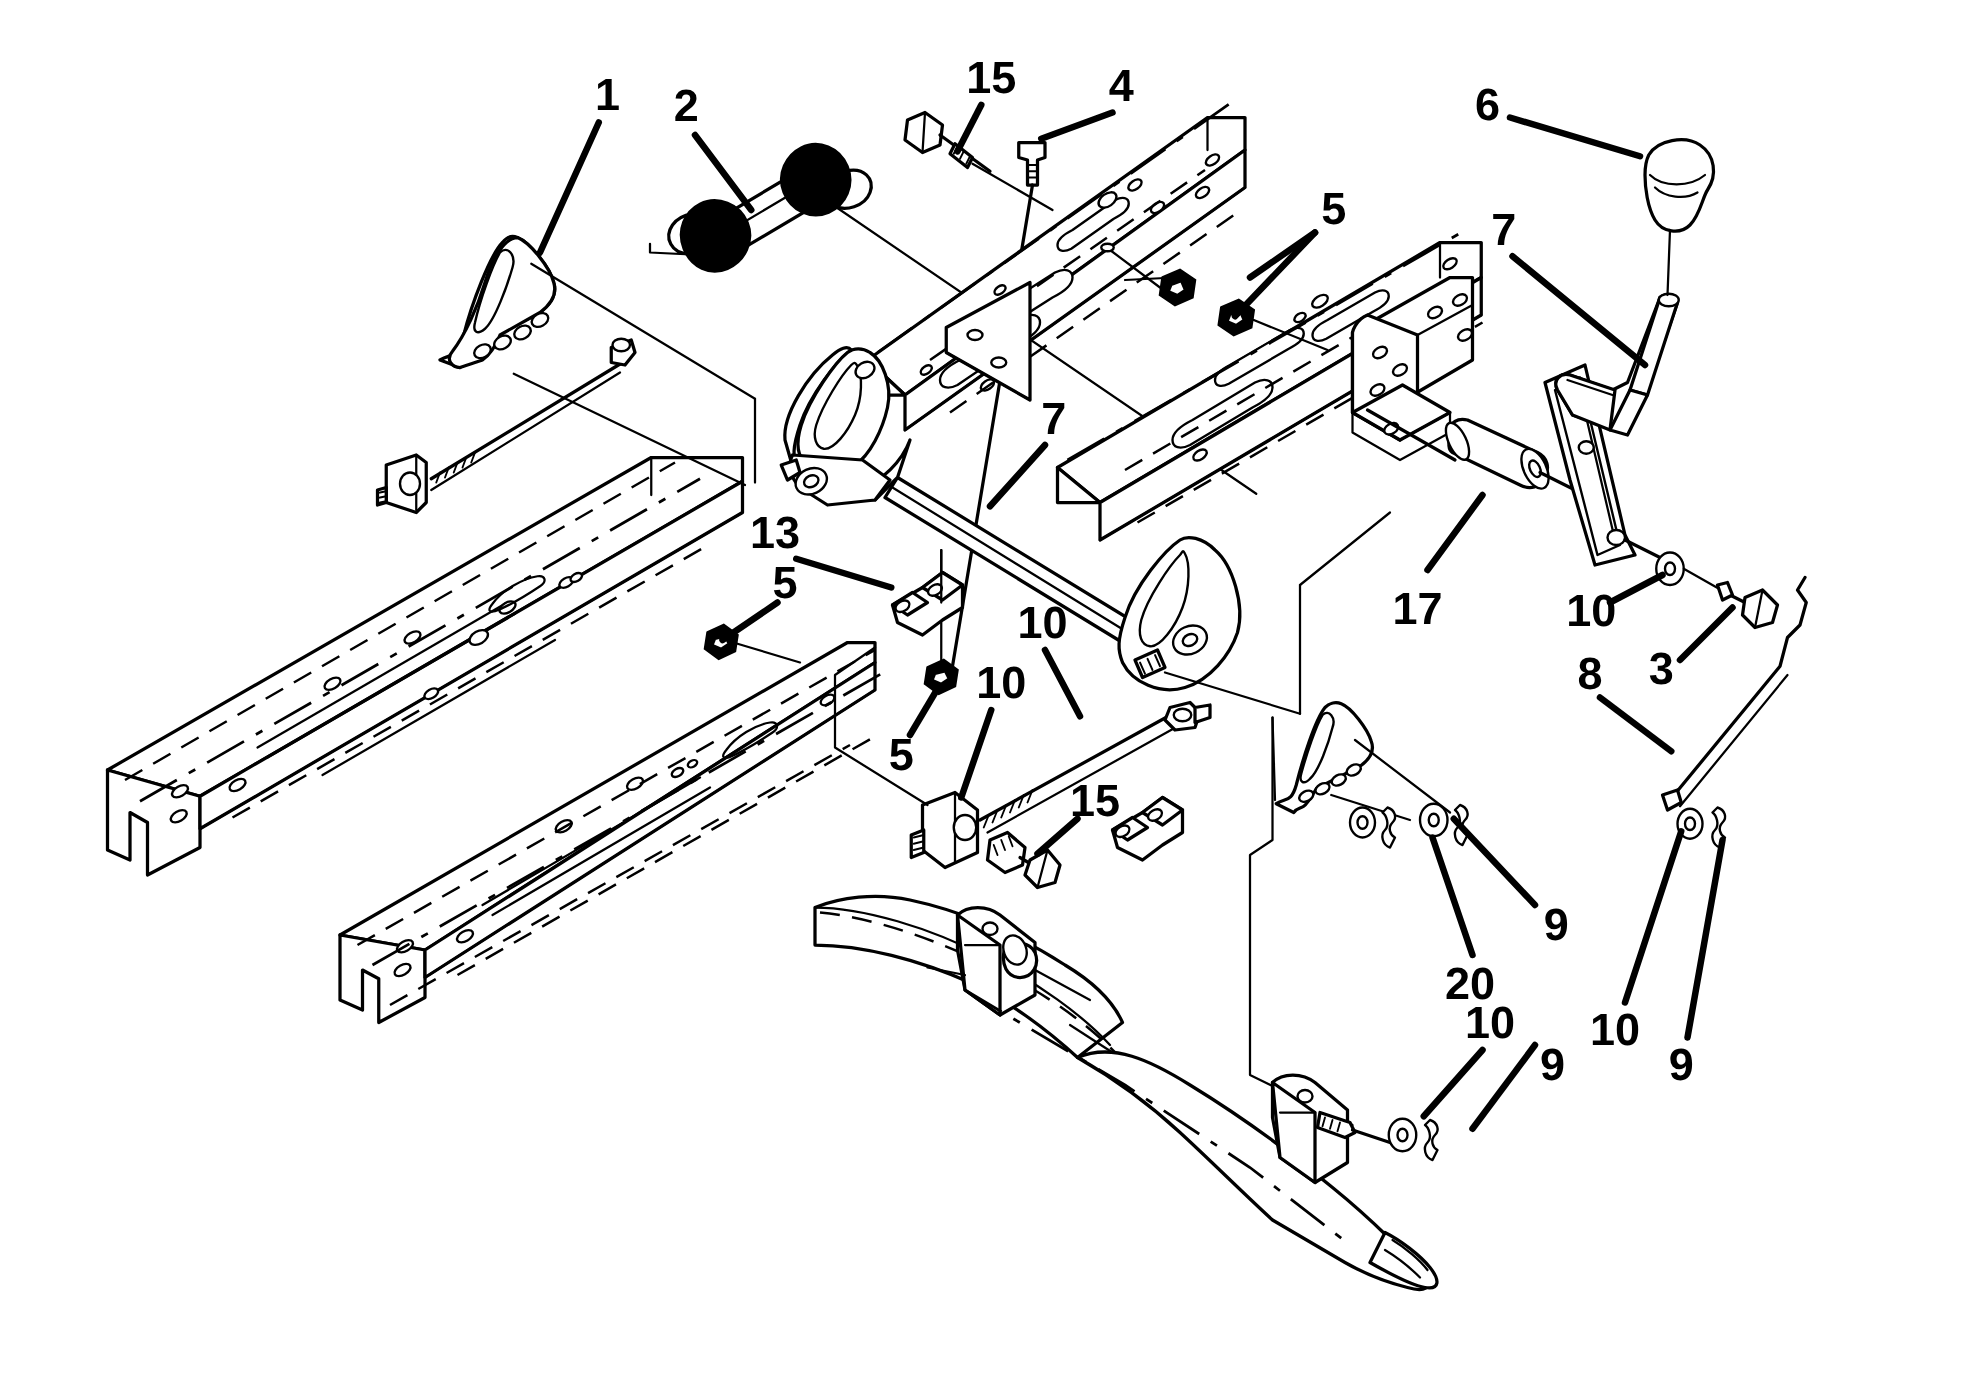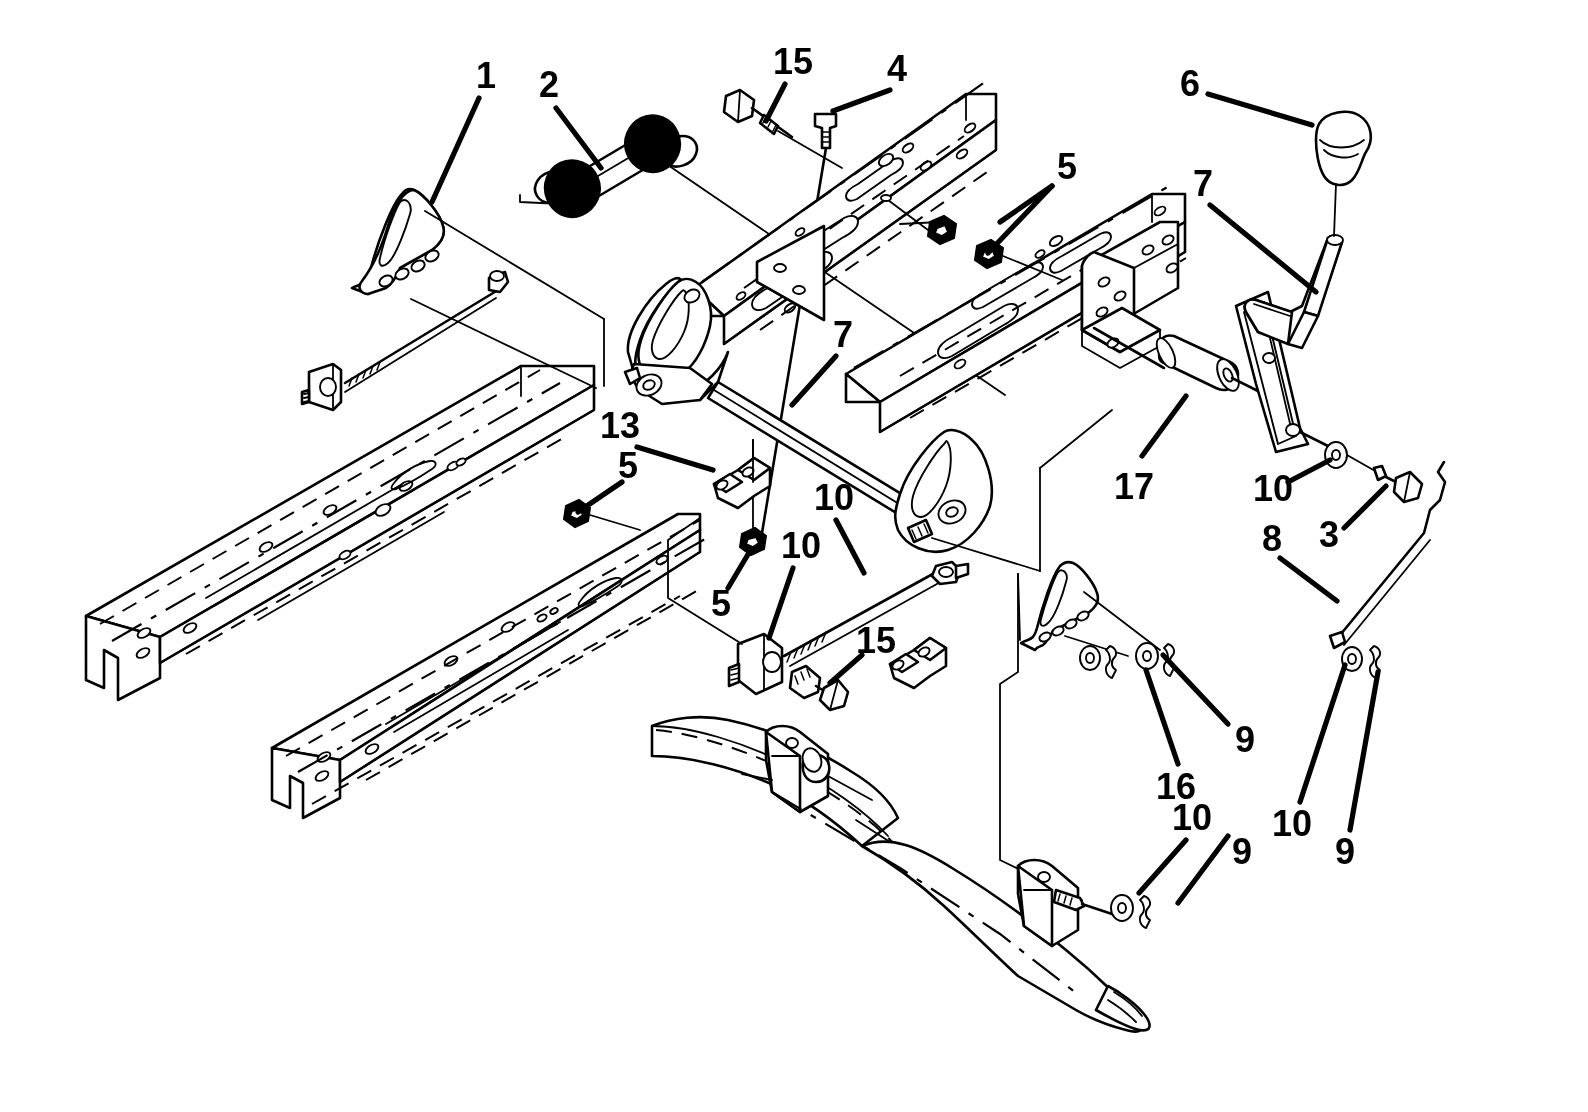--- a/index.html
+++ b/index.html
@@ -531,19 +531,19 @@
   <span class="callout-label" style="left:628px; top:466px;">5</span>
   <span class="callout-label" style="left:1134px; top:475px;margin-top:12px;">17</span>
   <span class="callout-label" style="left:1273px; top:489px;">10</span>
   <span class="callout-label" style="left:834px; top:498px;">10</span>
   <span class="callout-label" style="left:1329px; top:535px;">3</span>
   <span class="callout-label" style="left:1272px; top:539px;">8</span>
   <span class="callout-label" style="left:801px; top:546px;">10</span>
   <span class="callout-label" style="left:721px; top:604px;">5</span>
   <span class="callout-label" style="left:876px; top:641px;">15</span>
   <span class="callout-label" style="left:1245px; top:740px;">9</span>
-  <span class="callout-label" style="left:1176px; top:787px;">16</span>
+  <span class="callout-label" style="left:1176px; top:787px;">20</span>
   <span class="callout-label" style="left:1192px; top:818px;">10</span>
   <span class="callout-label" style="left:1242px; top:852px;">9</span>
   <span class="callout-label" style="left:1292px; top:824px;">10</span>
   <span class="callout-label" style="left:1345px; top:852px;">9</span>
 
 </div>
 
 </body></html>

